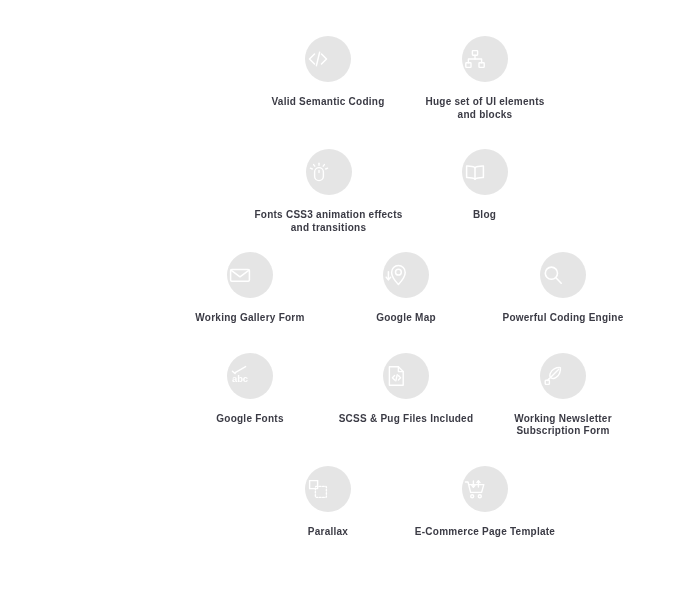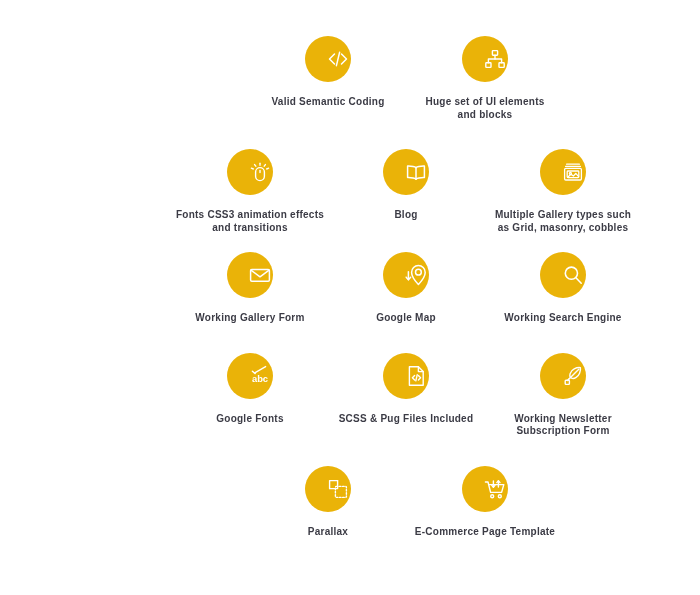--- a/index.html
+++ b/index.html
@@ -47,24 +47,24 @@
   }
   
   .feature-item.c0 { margin-left: 113px; }
   .feature-item.c1 { margin-left: 0px; }
   .feature-item.c2 { margin-left: 1px; }
 
   .icon-badge {
     width: 46px;
     height: 46px;
     border-radius: 50%;
-    background: #eab308;
+    background: #e5e5e5;
     display: flex;
     align-items: center;
-    justify-content: flex-end;
+    justify-content: flex-start;
     flex: 0 0 auto;
   }
   .icon-badge svg {
     display: block;
     width: 26px;
     height: 26px;
   }
   .icon-badge svg * {
     vector-effect: non-scaling-stroke;
   }
@@ -138,34 +138,20 @@
       <div class="icon-badge">
         <svg viewBox="0 0 26 26" fill="none" stroke="#ffffff" stroke-width="1.5" stroke-linecap="round" stroke-linejoin="round">
           <path d="M13 8.6 C11.2 7.2 8.6 6.8 4.6 6.9 L4.6 18.4 C8.6 18.3 11.2 18.7 13 20.1"></path>
           <path d="M13 8.6 C14.8 7.2 17.4 6.8 21.4 6.9 L21.4 18.4 C17.4 18.3 14.8 18.7 13 20.1"></path>
           <path d="M13 8.6 L13 20.1"></path>
         </svg>
       </div>
       <div class="feature-label">Blog</div>
     </div>
 
-    <div class="feature-item c2">
-      <div class="icon-badge">
-        <svg viewBox="0 0 26 26" fill="none" stroke="#ffffff" stroke-width="1.3" stroke-linecap="round" stroke-linejoin="round">
-          <path d="M6.6 5.2 L19.4 5.2"></path>
-          <path d="M5.6 7.4 L20.4 7.4"></path>
-          <rect x="4.6" y="9.4" width="16.8" height="11.6" rx="1.2"></rect>
-          <rect x="7.2" y="12" width="11.6" height="6.6" rx="0.8"></rect>
-          <circle cx="10.4" cy="14.4" r="1"></circle>
-          <path d="M7.6 18.2 L11 15.2 L13.4 17 L15.8 14.4 L18.4 17.4"></path>
-        </svg>
-      </div>
-      <div class="feature-label">Multiple Gallery types such
-as Grid, masonry, cobbles</div>
-    </div>
 
   </div>
 
   <div class="feature-row r2">
 
     <div class="feature-item c0">
       <div class="icon-badge">
         <svg viewBox="0 0 26 26" fill="none" stroke="#ffffff" stroke-width="1.5" stroke-linecap="round" stroke-linejoin="round">
           <rect x="3.6" y="7.4" width="18.8" height="11.8" rx="1.2"></rect>
           <path d="M3.9 8.2 L13 14.8 L22.1 8.2"></path>
@@ -186,21 +172,21 @@
       <div class="feature-label">Google Map</div>
     </div>
 
     <div class="feature-item c2">
       <div class="icon-badge">
         <svg viewBox="0 0 26 26" fill="none" stroke="#ffffff" stroke-width="1.6" stroke-linecap="round" stroke-linejoin="round">
           <circle cx="11.4" cy="11.2" r="6.1"></circle>
           <path d="M15.9 15.8 L21.2 21.2"></path>
         </svg>
       </div>
-      <div class="feature-label">Working Search Engine</div>
+      <div class="feature-label">Powerful Coding Engine</div>
     </div>
 
   </div>
 
   <div class="feature-row r3">
 
     <div class="feature-item c0">
       <div class="icon-badge">
         <svg viewBox="0 0 26 26" fill="none" stroke="#ffffff" stroke-width="1.4" stroke-linecap="round" stroke-linejoin="round">
           <path d="M8.2 9.6 L18.6 3.6"></path>

